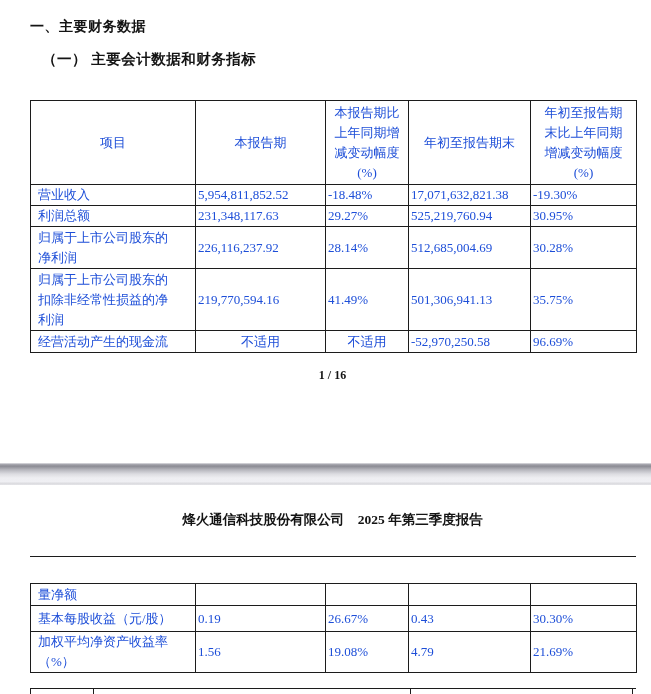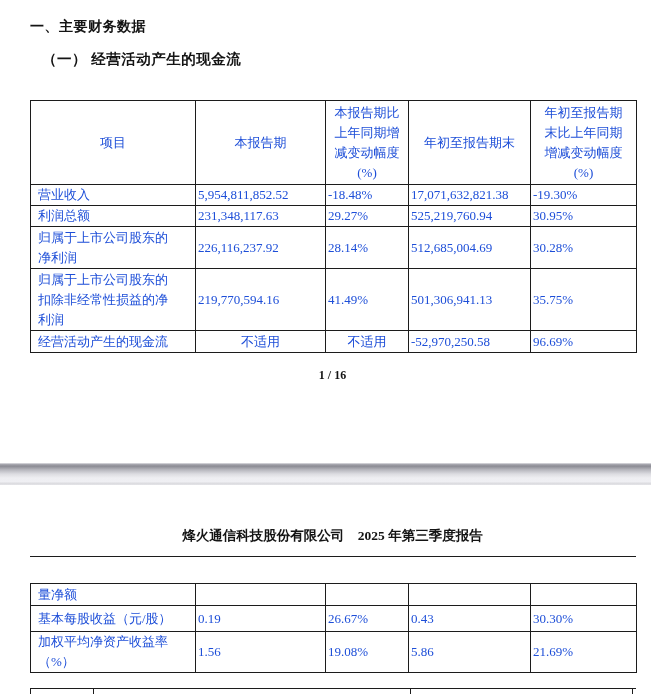--- a/index.html
+++ b/index.html
@@ -34,21 +34,21 @@
 
   .page-num { position:absolute; left:30px; top:368px; width:605px; text-align:center;
               font-size:12px; font-weight:bold; }
 
   .separator {
     position:absolute; left:0; top:463px; width:651px; height:22px;
     background:linear-gradient(180deg,#e3e3e7 0%,#9a9aa2 8%,#8f8f97 16%,
       #b5b5bc 30%,#dcdce1 50%,#eeeef2 68%,#efeff3 84%,#d9d9dd 95%,#e9e9ed 100%);
   }
 
-  .p2-header { position:absolute; left:30px; top:527px; width:605px; text-align:center;
+  .p2-header { position:absolute; left:30px; top:511px; width:605px; text-align:center;
                font-size:13.5px; font-weight:bold; }
   .p2-rule { position:absolute; left:30px; top:556px; width:606px; height:0;
              border-top:1.5px solid #1c1c1c; }
 
   #table2 { top:583px; }
   #table2 tr:nth-child(1){ height:22px; }
   #table2 tr:nth-child(2){ height:26px; }
   #table2 tr:nth-child(3){ height:26px; }
   #table2 tr:nth-child(4){ height:30px; }
   #table2 tr:nth-child(4) td.lbl { line-height:15px; }
@@ -56,21 +56,21 @@
   .t3-top { position:absolute; left:30px; top:688px; width:606px; height:0;
             border-top:1px solid #1c1c1c; }
   .t3-v { position:absolute; top:689px; width:1px; height:5px; background:#1c1c1c; }
 </style>
 </head>
 <body>
 
 <div class="screen">
 
   <div class="title1">一、主要财务数据</div>
-  <div class="title2">（一） 经营活动产生的现金流</div>
+  <div class="title2">（一） 主要会计数据和财务指标</div>
 
   <table class="fin" id="table1">
     <colgroup>
       <col style="width:165px">
         <col style="width:130px">
         <col style="width:83px">
       <col style="width:122px">
         <col style="width:106px">
     </colgroup>
     <tbody>
@@ -156,21 +156,21 @@
       <td class="num">0.19</td>
       <td class="num">26.67%</td>
       <td class="num">0.43</td>
       <td class="num">30.30%</td>
     </tr>
     <tr>
       <td class="lbl">加权平均净资产收益率
 （%）</td>
       <td class="num">1.56</td>
       <td class="num">19.08%</td>
-      <td class="num">5.86</td>
+      <td class="num">4.79</td>
       <td class="num">21.69%</td>
     </tr>
   </tbody>
     </table>
 
   <div class="t3-top"></div>
   <div class="t3-v" style="left:30px;"></div>
   <div class="t3-v" style="left:93px;"></div>
   <div class="t3-v" style="left:410px;"></div>
   <div class="t3-v" style="left:632px;"></div>

